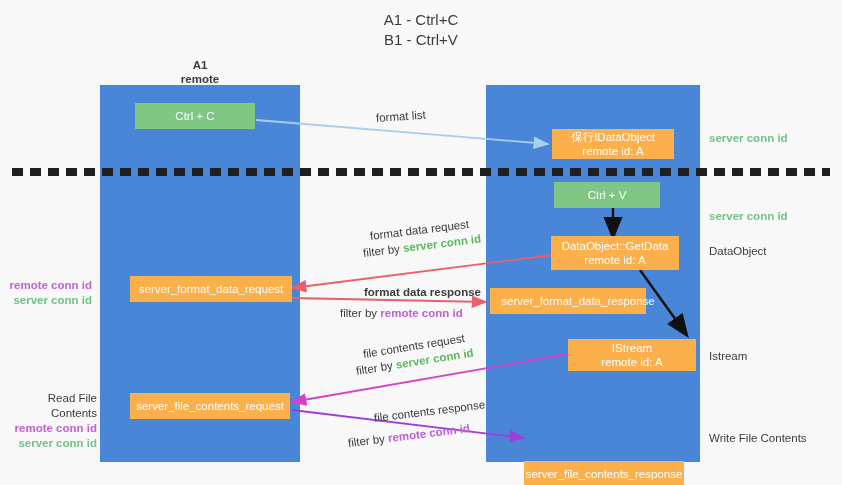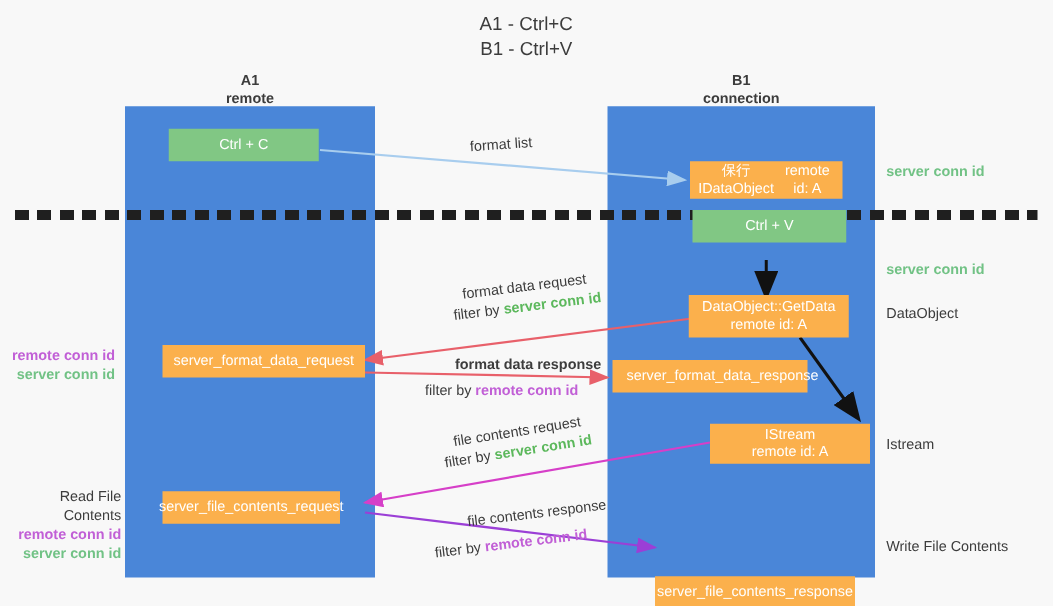--- a/index.html
+++ b/index.html
@@ -74,24 +74,20 @@
     <div>B1 - Ctrl+V</div>
   </div>
 
   <div class="lane" id="lane-a1"></div>
   <div class="lane" id="lane-b1"></div>
 
   <div class="lane-head" style="left:130px;top:58px;width:140px;">
     <div>A1</div>
     <div>remote</div>
   </div>
-  <div class="lane-head" style="left:523px;top:58px;width:140px;">
-    <div>B1</div>
-    <div>connection</div>
-  </div>
 
   <svg class="overlay">
     <defs>
       <marker id="ah-blue" markerWidth="9" markerHeight="7" refX="8" refY="3.5" orient="auto">
         <polygon points="0 0, 9 3.5, 0 7" fill="#a8cdee"></polygon>
       </marker>
       <marker id="ah-red" markerWidth="9" markerHeight="7" refX="8" refY="3.5" orient="auto">
         <polygon points="0 0, 9 3.5, 0 7" fill="#e8606a"></polygon>
       </marker>
       <marker id="ah-magenta" markerWidth="9" markerHeight="7" refX="8" refY="3.5" orient="auto">
@@ -119,28 +115,28 @@
 
     <line x1="292" y1="410" x2="524" y2="438" stroke="#9b3fd6" stroke-width="1.8" marker-end="url(#ah-purple)"></line>
   </svg>
 
   <div class="divider"></div>
 
   <div class="box orange" style="left:130px;top:276px;width:162px;height:26px;">server_format_data_request</div>
 
   <div class="box green" style="left:135px;top:103px;width:120px;height:26px;">Ctrl + C</div>
 
-  <div class="box orange" style="left:130px;top:393px;width:142px;height:26px;">server_file_contents_request</div>
+  <div class="box orange" style="left:130px;top:393px;width:160px;height:26px;">server_file_contents_request</div>
 
-  <div class="box orange" style="left:552px;top:129px;width:122px;height:30px;flex-direction:row;">
+  <div class="box orange" style="left:552px;top:129px;width:122px;height:30px;flex-direction:column;">
     <div>保行IDataObject</div>
     <div>remote id: A</div>
   </div>
 
-  <div class="box green" style="left:554px;top:168px;width:123px;height:26px;">Ctrl + V</div>
+  <div class="box green" style="left:554px;top:182px;width:106px;height:26px;">Ctrl + V</div>
 
   <div class="box orange" style="left:551px;top:236px;width:128px;height:34px;flex-direction:column;">
     <div>DataObject::GetData</div>
     <div>remote id: A</div>
   </div>
 
   <div class="box orange" style="left:490px;top:288px;width:156px;height:26px;padding-left:24px;">server_format_data_response</div>
 
   <div class="box orange" style="left:568px;top:339px;width:128px;height:32px;flex-direction:column;">
     <div>IStream</div>

